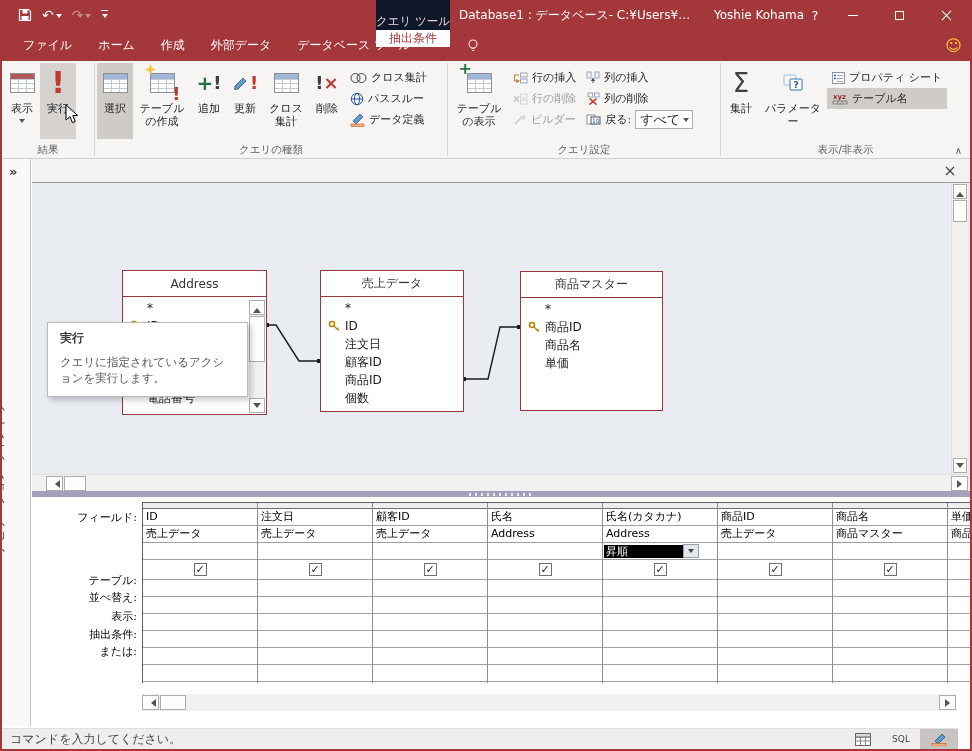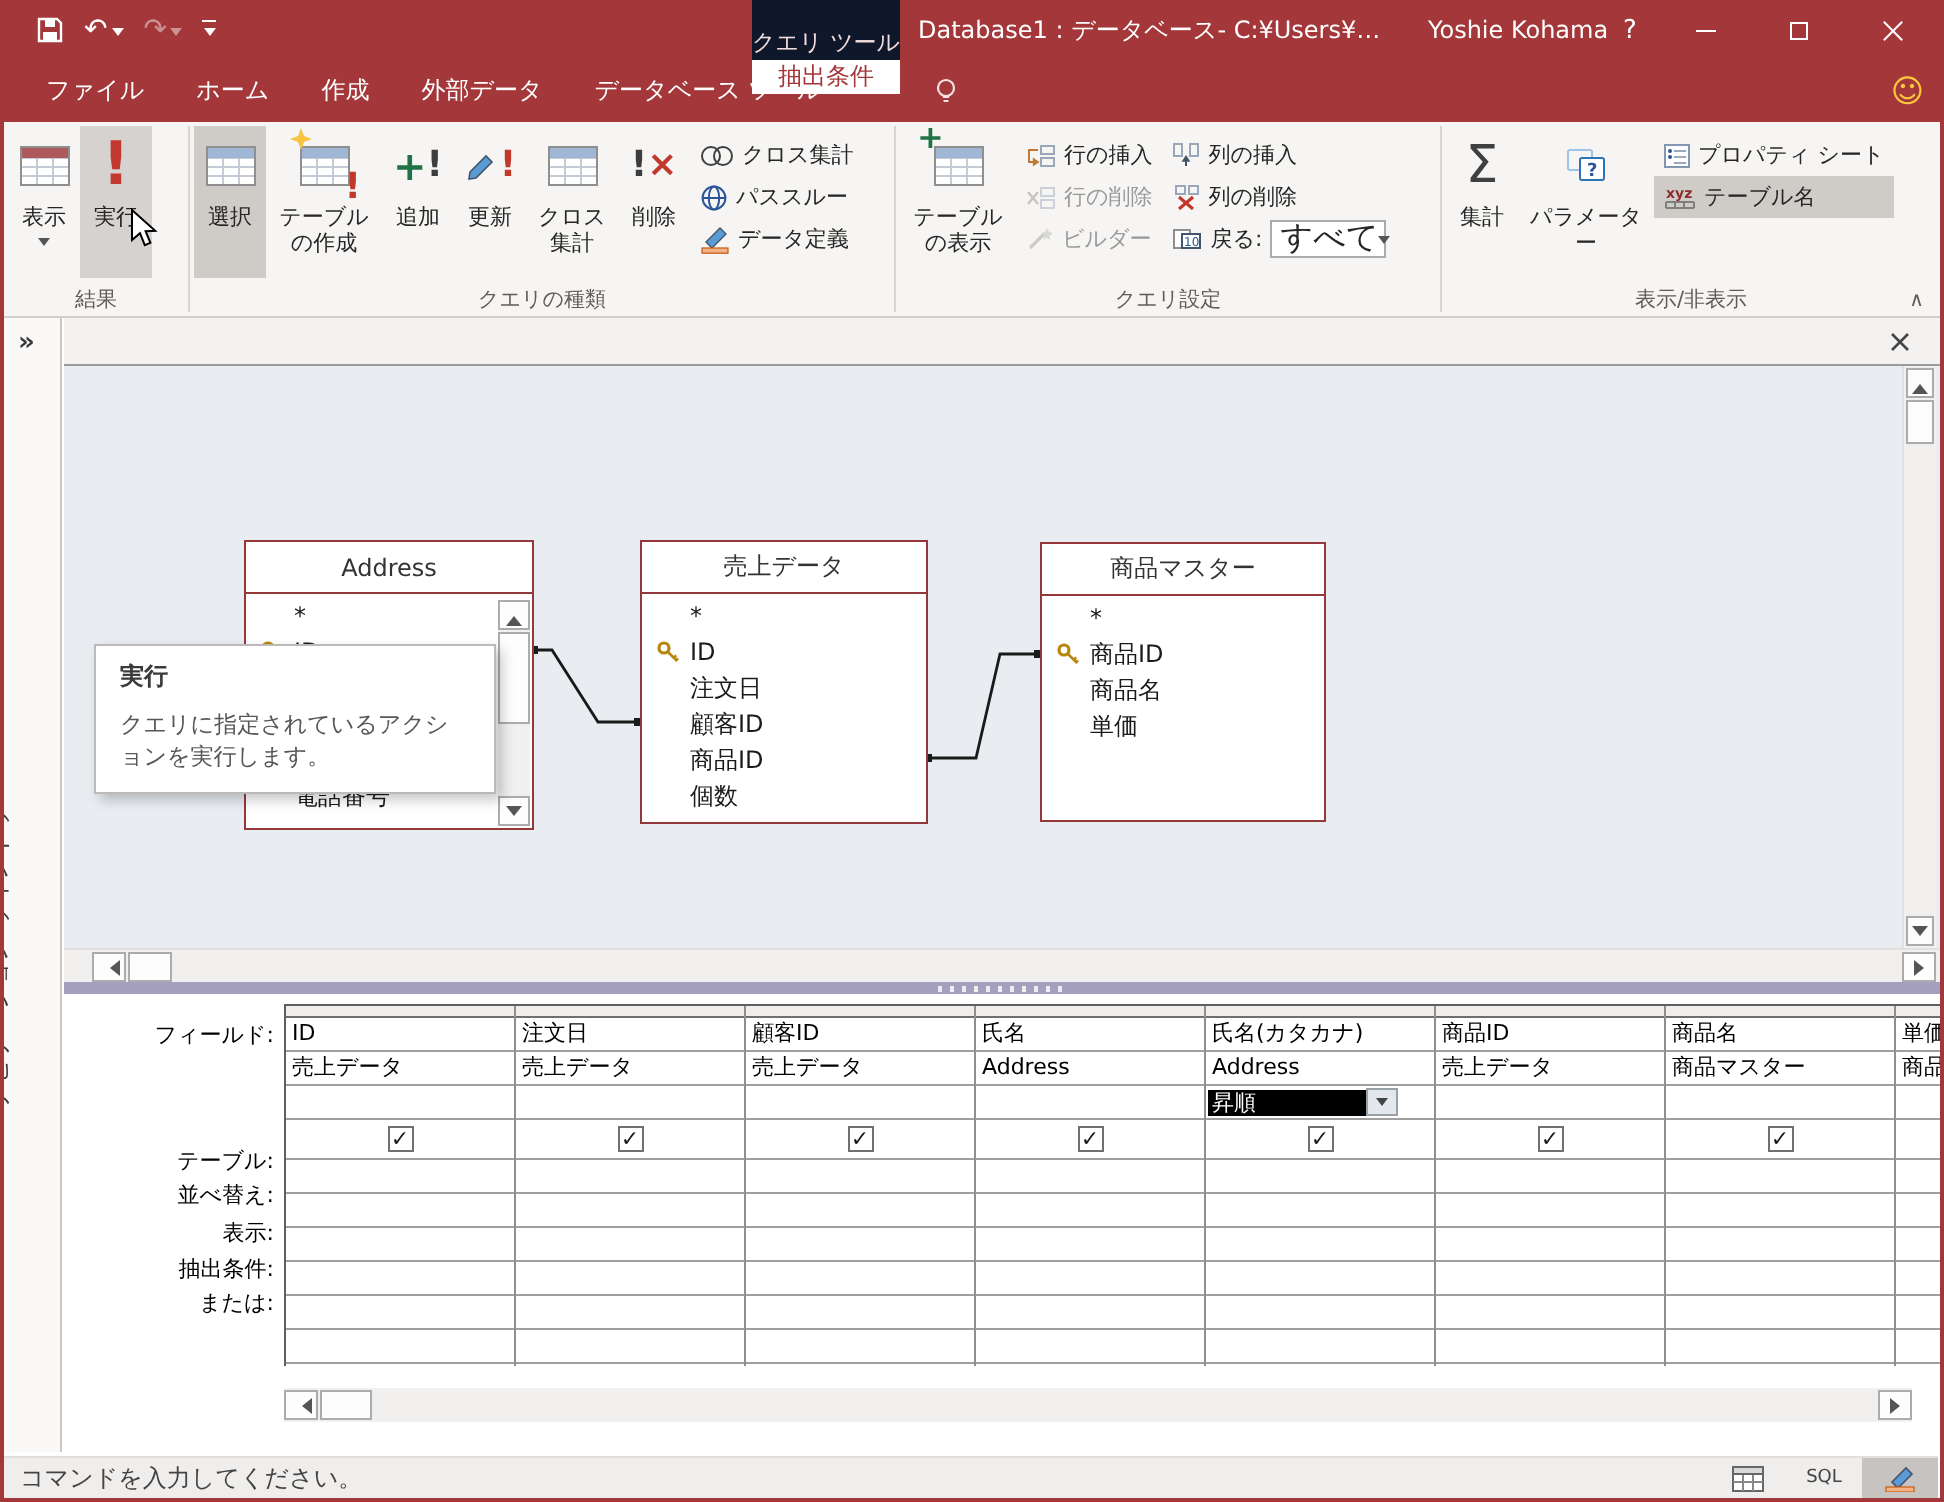--- a/index.html
+++ b/index.html
@@ -45,21 +45,21 @@
   .bigbtn{display:flex;flex-direction:column;align-items:center;justify-content:flex-start;
     padding:4px 3px 0 3px;min-width:36px;height:76px;font-size:11px;color:#262626;text-align:center;line-height:13px;}
   .bigbtn .ibox{height:32px;display:flex;align-items:center;justify-content:center;margin-bottom:3px;}
   .bigbtn.hovered{background:#D6D2CF;}
   .bigbtn.pressed{background:#CFCBC7;}
   .smallcol{display:flex;flex-direction:column;margin-top:4px;}
   .smallbtn{display:flex;align-items:center;gap:4px;height:21px;padding:0 5px;font-size:11px;color:#262626;white-space:nowrap;}
   .smallbtn.disabled{color:#9a9a9a;}
   .smallbtn.disabled svg{opacity:.45;}
   .smallbtn.toggled{background:#CFCBC7;}
-  .combo{display:flex;align-items:center;height:19px;background:#fff;border:1px solid #ABABAB;width:58px;padding-left:4px;font-size:16px;color:#262626;justify-content:space-between;}
+  .combo{display:flex;align-items:center;height:19px;background:#fff;border:1px solid #ABABAB;width:58px;padding-left:4px;font-size:13px;color:#262626;justify-content:space-between;}
   .combo .cbtn{width:15px;height:17px;display:flex;align-items:center;justify-content:center;}
   .combo .cbtn i{border:3px solid transparent;border-top:4px solid #555;margin-top:3px;}
   .ribbon-collapse{position:absolute;right:8px;bottom:2px;font-size:10px;color:#5f5d5b;}
   
   .ticon{position:relative;width:25px;height:20px;border:1px solid #8f8f8f;background:#fff;}
   .ticon .hd{position:absolute;top:0;left:0;right:0;height:5px;background:#9FB6D4;}
   .ticon.red .hd{background:#AE5A5D;}
   .ticon .bd{position:absolute;left:0;right:0;top:5px;bottom:0;
     background:repeating-linear-gradient(0deg,transparent 0 3.5px,#C3CBD6 3.5px 4.5px),
                repeating-linear-gradient(90deg,transparent 0 7px,#C3CBD6 7px 8px);}
@@ -116,21 +116,21 @@
   .gcell{border-bottom:1px solid #9f9f9f;font-size:11px;color:#000;padding:1px 3px;overflow:hidden;white-space:nowrap;line-height:14px;}
   .gshow{display:flex;align-items:center;justify-content:center;padding:0;}
   .cbx{width:13px;height:13px;border:1px solid #707070;background:#fff;font-size:11px;line-height:12px;text-align:center;color:#1a1a1a;}
   .gsort{display:flex;align-items:flex-end;padding:1px 1px;}
   .sortsel{background:#000;color:#fff;flex:0 0 79px;height:13px;font-size:11px;line-height:13px;padding-left:2px;}
   .sortbtn{width:16px;height:14px;background:#E4E7EB;border:1px solid #98A0A8;display:flex;align-items:center;justify-content:center;}
   .sortbtn i{border:3px solid transparent;border-top:4px solid #444;margin-top:3px;}
   .hscroll-grid{position:absolute;left:110px;top:197px;width:814px;height:17px;background:#F1F0EF;}
 
   
-  .statusbar{position:absolute;left:0;bottom:0;right:1px;height:21px;background:#F0EEEC;border-top:1px solid #E1DFDD;
+  .statusbar{position:absolute;left:0;bottom:0;right:12px;height:21px;background:#F0EEEC;border-top:1px solid #E1DFDD;
     display:flex;align-items:center;font-size:12px;color:#444;}
   .status-text{padding-left:8px;}
   .status-icons{margin-left:auto;display:flex;height:21px;}
   .sicon{width:38px;height:21px;display:flex;align-items:center;justify-content:center;font-size:9px;color:#444;}
   .sicon.active{background:#C6C3C0;}
 
   
   .tooltip{position:absolute;left:45px;top:163px;width:201px;background:#fff;border:1px solid #BCBAB8;
     box-shadow:3px 3px 6px rgba(0,0,0,.22);z-index:50;padding:7px 10px 10px 12px;}
   .tt-title{font-size:12px;font-weight:bold;color:#3b3b3b;margin-bottom:7px;}

